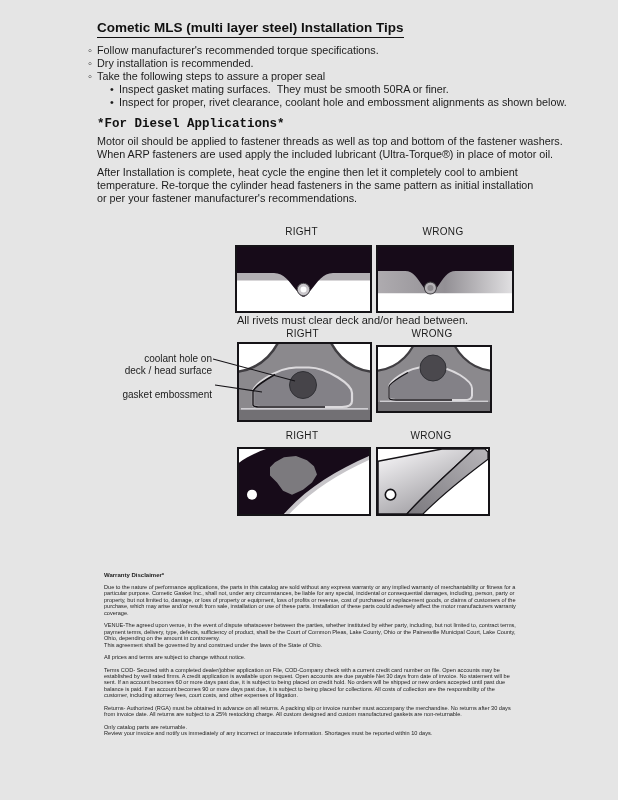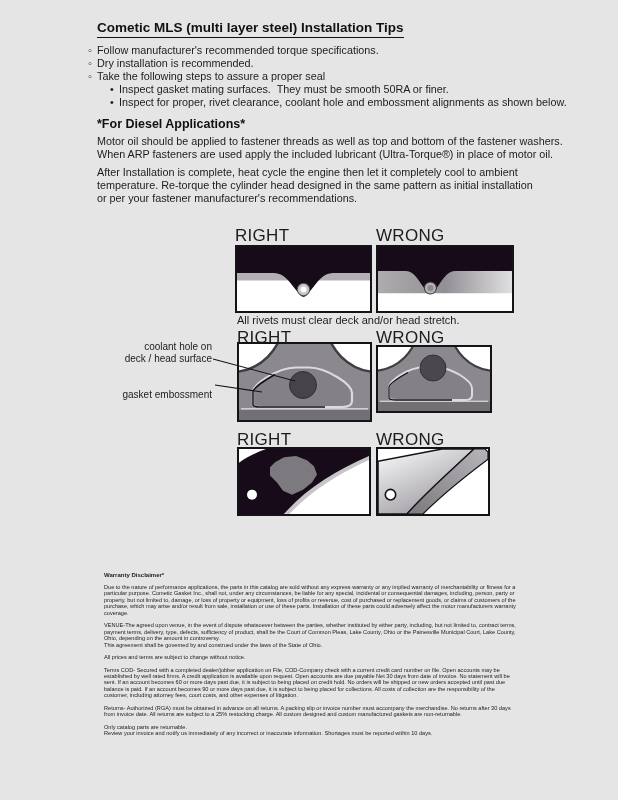--- a/index.html
+++ b/index.html
@@ -13,21 +13,21 @@
     left:97px; top:20px; font-size:13.5px; font-weight:700; color:#111;
     border-bottom:1.6px solid #111; padding-bottom:2px; white-space:pre;
   }
 
   .bullet-row { display:flex; white-space:pre; font-size:10.8px; line-height:13px; }
   .bullet-row .marker { width:9px; color:#1c1c1c; }
 
   .body-text { font-size:10.8px; line-height:13px; white-space:pre; }
   .diesel-heading { font-size:12.5px; font-weight:700; color:#111; white-space:pre; }
 
-  .dlabel { font-size:17px; letter-spacing:0.3px; color:#1c1c1c; white-space:pre; }
+  .dlabel { font-size:10px; letter-spacing:0.3px; text-align:center; color:#1c1c1c; white-space:pre; }
   .dcaption { font-size:11px; line-height:12.5px; color:#1c1c1c; white-space:pre-line; }
 
   .dbox { border:2px solid #151317; background:#fff; }
   .dbox svg { display:block; width:100%; height:100%; }
 
   .ann-label { font-size:10px; line-height:11.5px; text-align:right; color:#1c1c1c; white-space:pre-line; }
 
   .disclaimer { left:104px; top:572px; width:412px; color:#222; }
   .disclaimer h4 { margin:0 0 6px 0; font-size:6px; font-weight:700; }
   .disclaimer p { margin:0 0 6px 0; font-size:5.6px; line-height:6.45px; white-space:pre-line; }
@@ -55,25 +55,25 @@
   </div>
   <div class="abs bullet-row" style="left:110px; top:83px;">
     <span class="marker">•</span>
     <span>Inspect gasket mating surfaces.  They must be smooth 50RA or finer.</span>
   </div>
   <div class="abs bullet-row" style="left:110px; top:96px;">
     <span class="marker">•</span>
     <span>Inspect for proper, rivet clearance, coolant hole and embossment alignments as shown below.</span>
   </div>
 
-  <div class="abs diesel-heading" style="left:97px; top:117px;">*For Diesel Applications*</div>
+  <div class="abs diesel-heading" style="left:97px; top:117px;font-family:Liberation Mono, monospace;">*For Diesel Applications*</div>
   <div class="abs body-text" style="left:97px; top:135px;">Motor oil should be applied to fastener threads as well as top and bottom of the fastener washers.
 When ARP fasteners are used apply the included lubricant (Ultra-Torque®) in place of motor oil.</div>
   <div class="abs body-text" style="left:97px; top:166px;">After Installation is complete, heat cycle the engine then let it completely cool to ambient
-temperature. Re-torque the cylinder head designed in the same pattern as initial installation
+temperature. Re-torque the cylinder head fasteners in the same pattern as initial installation
 or per your fastener manufacturer's recommendations.</div>
 
   <div class="abs dlabel" style="left:235px; top:226px; width:133px;">RIGHT</div>
   <div class="abs dlabel" style="left:376px; top:226px; width:134px;">WRONG</div>
 
   <div class="abs dbox" style="left:235px; top:245px; width:133px; height:64px;">
     <svg viewBox="0 0 133 64" preserveAspectRatio="none">
       <rect x="0" y="0" width="133" height="64" fill="#ffffff"></rect>
       <rect x="0" y="26" width="133" height="7.5" fill="#b3b0b4"></rect>
       <path d="M0,0 H133 V26 H96 C86,26 80.5,35 74,43 C70.5,47.5 69,49.8 66.5,49.8 C64,49.8 62.5,47.5 59,43 C52.5,35 47,26 37,26 H0 Z" fill="#170b19"></path>
@@ -93,26 +93,26 @@
       </defs>
       <rect x="0" y="0" width="133" height="64" fill="#ffffff"></rect>
       <rect x="0" y="24" width="133" height="22.5" fill="url(#g-band)"></rect>
       <path d="M0,0 H133 V24 H77 C69,24 64.5,32 60,38.5 C56.5,43.5 55,45.8 52,45.8 C49,45.8 47.5,43.5 44,38.5 C39.5,32 35,24 27,24 H0 Z" fill="#170b19"></path>
       <rect x="0" y="46.5" width="133" height="17.5" fill="#ffffff"></rect>
       <circle cx="52" cy="41" r="6" fill="#b5b2b6" stroke="#39373b" stroke-width="1"></circle>
       <circle cx="52" cy="41" r="3" fill="#8d8a8e"></circle>
     </svg>
   </div>
 
-  <div class="abs dcaption" style="left:237px; top:314px;">All rivets must clear deck and/or head stretch.</div>
+  <div class="abs dcaption" style="left:237px; top:314px;">All rivets must clear deck and/or head between.</div>
 
   <div class="abs dlabel" style="left:237px; top:328px; width:131px;">RIGHT</div>
   <div class="abs dlabel" style="left:376px; top:328px; width:112px;">WRONG</div>
 
-  <div class="abs ann-label" style="right:406px; top:341px;">coolant hole on
+  <div class="abs ann-label" style="right:406px; top:353px;">coolant hole on
 deck / head surface</div>
   <div class="abs ann-label" style="right:406px; top:389px;">gasket embossment</div>
 
   <div class="abs dbox" style="left:237px; top:342px; width:131px; height:76px;">
     <svg viewBox="0 0 131 76" preserveAspectRatio="none">
       <rect x="0" y="0" width="131" height="76" fill="#8b898d"></rect>
       <circle cx="-8" cy="-24" r="52" fill="#ffffff" stroke="#403e42" stroke-width="2.5"></circle>
       <circle cx="139" cy="-24" r="52" fill="#ffffff" stroke="#403e42" stroke-width="2.5"></circle>
       <rect x="2" y="64" width="127" height="1.6" fill="#cfced2"></rect>
       <rect x="0" y="66" width="131" height="10" fill="#727074"></rect>

